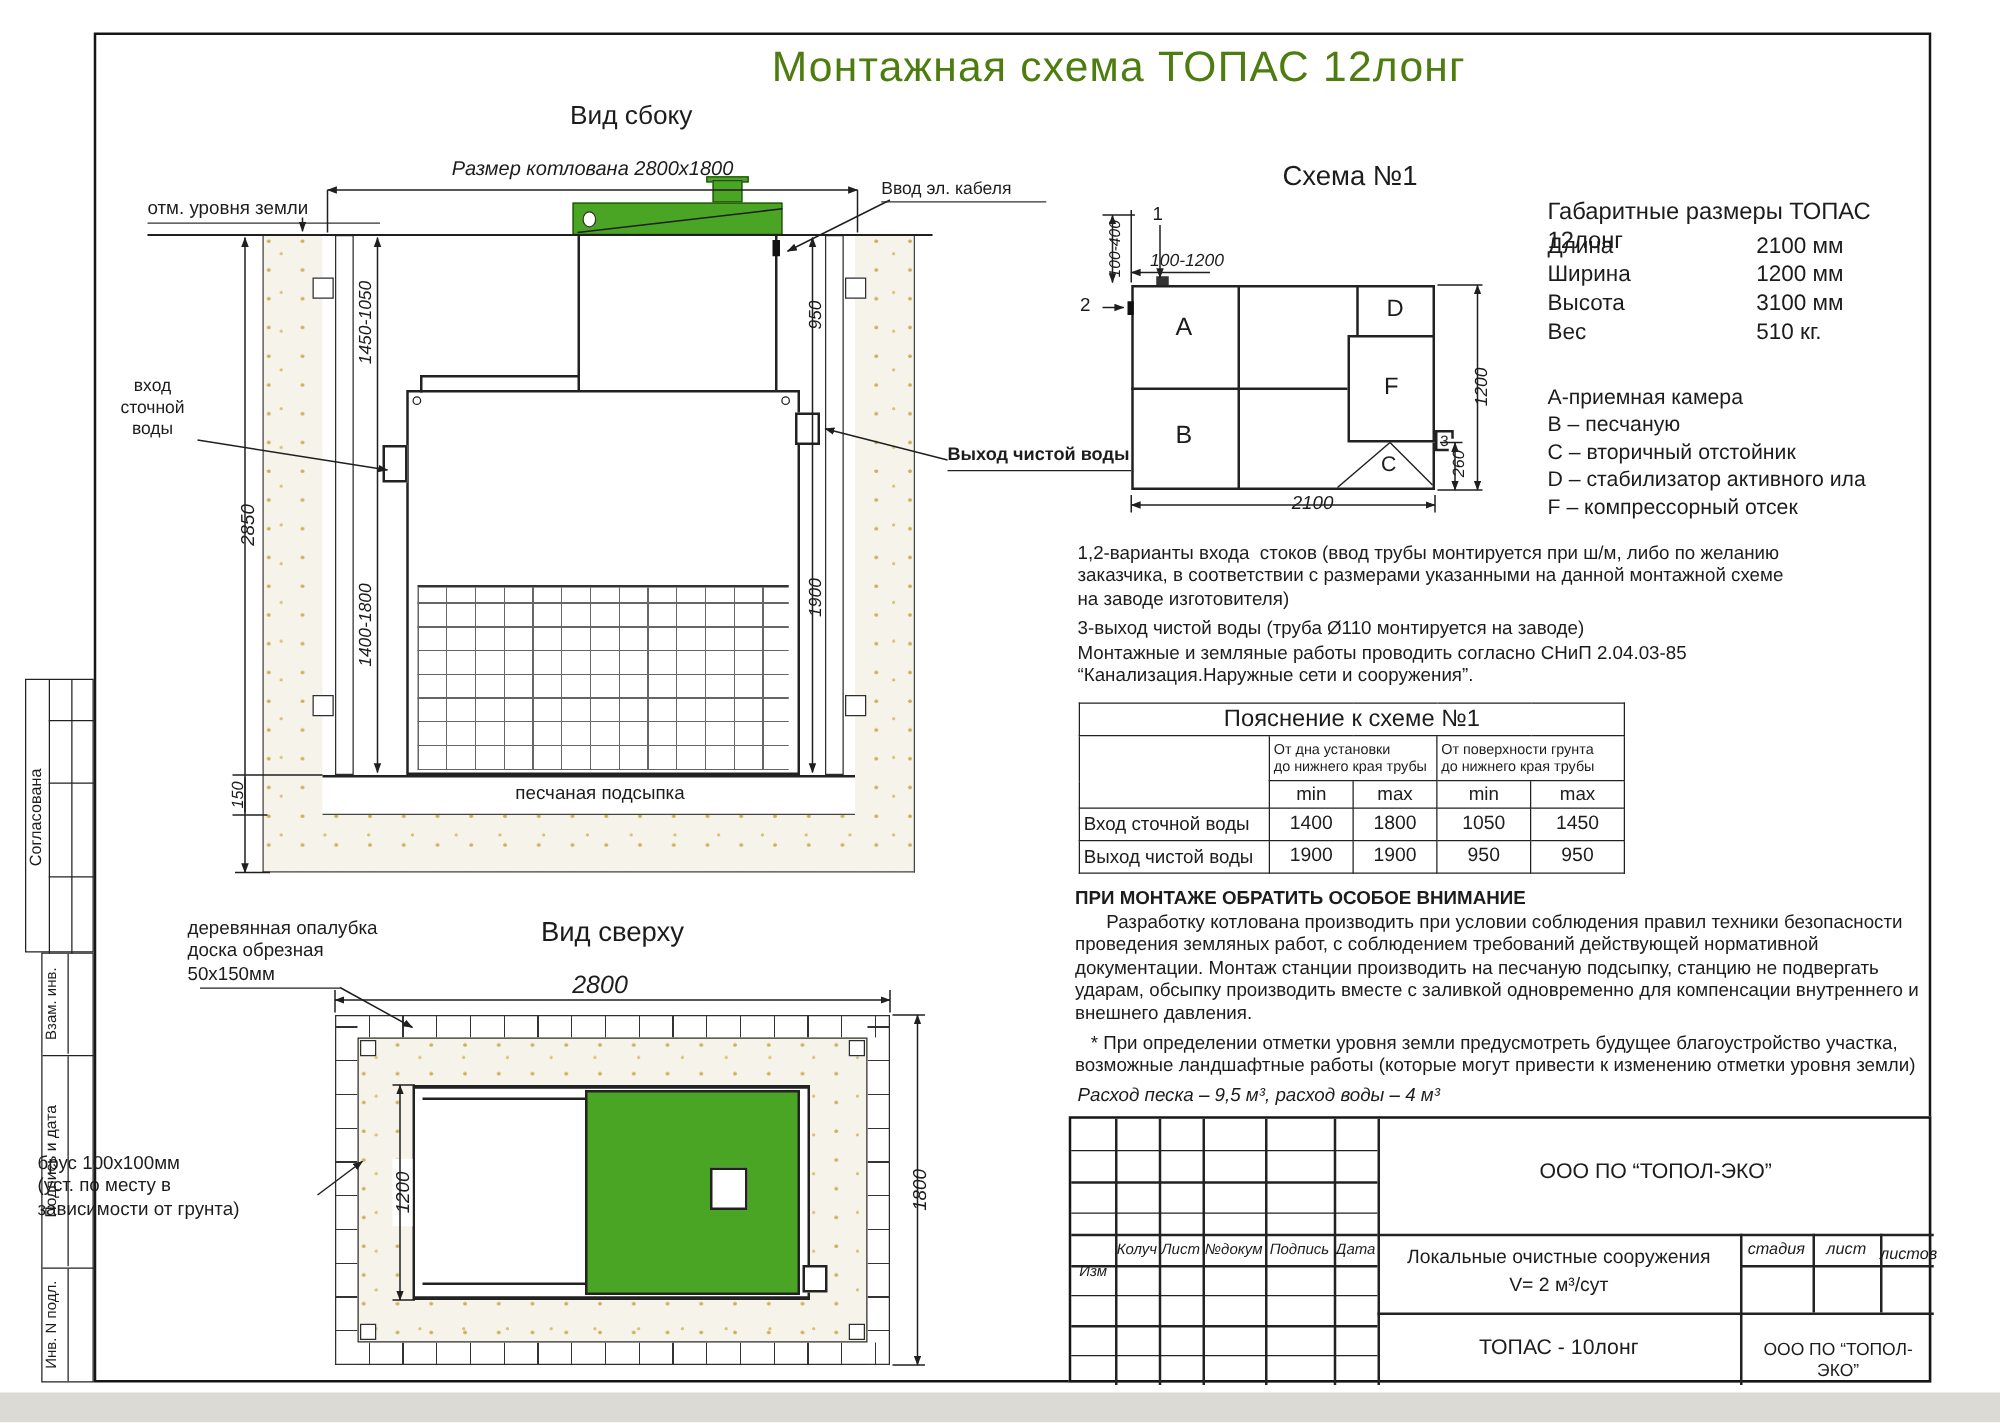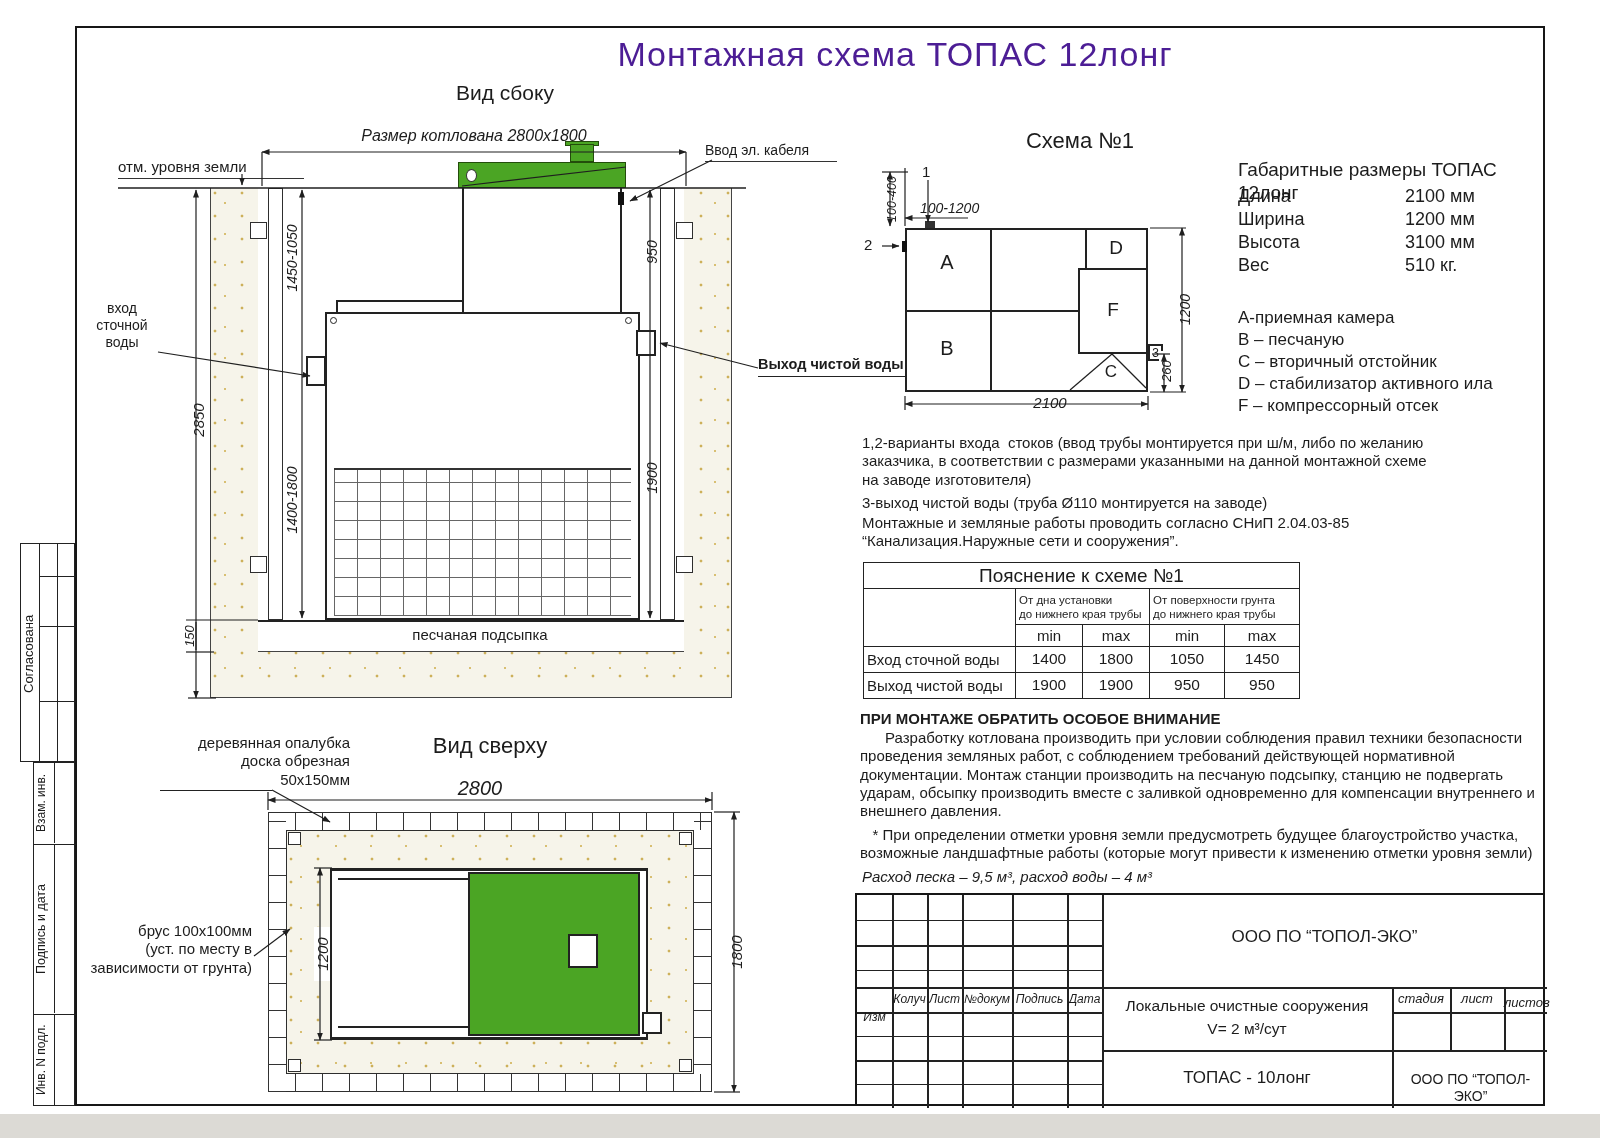--- a/index.html
+++ b/index.html
@@ -2,21 +2,21 @@
 <html><head>
 <meta charset="utf-8">
 <style>
   html,body{margin:0;padding:0;background:#fff;}
   body{width:1600px;height:1138px;position:relative;overflow:hidden;
        font-family:"Liberation Sans","DejaVu Sans",sans-serif;color:#1c1c1c;}
   .abs{position:absolute;}
   .t{font-family:"Liberation Sans","DejaVu Sans",sans-serif;color:#1c1c1c;line-height:1.22;}
   .it{font-style:italic;}
   .ctr{text-align:center;}
-  .rgt{text-align:right;}
+  .rgt{text-align:left;}
   .pre{white-space:pre-wrap;}
   .ln{background:#222;}
   .vrot{transform:rotate(-90deg);transform-origin:center center;text-align:center;white-space:nowrap;}
   .wbg{background:#fff;padding:0 2px;}
   .vside{writing-mode:vertical-rl;transform:rotate(180deg);text-align:center;}
   .speckle{background-color:#f6f4ea;
     background-image:
       radial-gradient(circle at 4px 5px,#cdb05a 1.2px,transparent 1.7px),
       radial-gradient(circle at 14px 15px,#d8bf72 1px,transparent 1.5px),
       radial-gradient(circle at 22px 8px,#c4a64e 1.1px,transparent 1.6px);
@@ -30,21 +30,21 @@
   .tickV{background-image:repeating-linear-gradient(0deg,#333 0 1px,transparent 1px 27px);}
   table.exp{border-collapse:collapse;table-layout:fixed;}
   table.exp td{border:1.5px solid #222;padding:1px 3px;box-sizing:border-box;overflow:hidden;}
 </style>
 </head>
 <body>
 
 <div class="abs box" style="left:75px;top:26px;width:1470px;height:1080px;border:2px solid #161616;"></div>
 <div class="abs" style="left:0;top:1114px;width:1600px;height:24px;background:#dcdad5;"></div>
 
-<div class="abs t ctr" style="left:595px;top:34px;width:600px;font-size:34px;letter-spacing:1px;color:#4c1d95;">Монтажная схема ТОПАС 12лонг</div>
+<div class="abs t ctr" style="left:595px;top:34px;width:600px;font-size:34px;letter-spacing:1px;color:#4d7c0f;">Монтажная схема ТОПАС 12лонг</div>
 
 <div class="abs box" style="left:20px;top:543px;width:55px;height:219px;border:1.5px solid #222;">
   <div class="abs t vside" style="left:0;top:0;width:18px;height:219px;font-size:13px;">Согласована</div>
   <div class="abs ln" style="left:18px;top:0;width:1px;height:219px;"></div>
   <div class="abs ln" style="left:36px;top:0;width:1px;height:219px;"></div>
   <div class="abs ln" style="left:18px;top:32px;width:37px;height:1px;"></div>
   <div class="abs ln" style="left:18px;top:82px;width:37px;height:1px;"></div>
   <div class="abs ln" style="left:18px;top:157px;width:37px;height:1px;"></div>
 </div>
 <div class="abs box" style="left:33px;top:762px;width:42px;height:344px;border:1.5px solid #222;">

